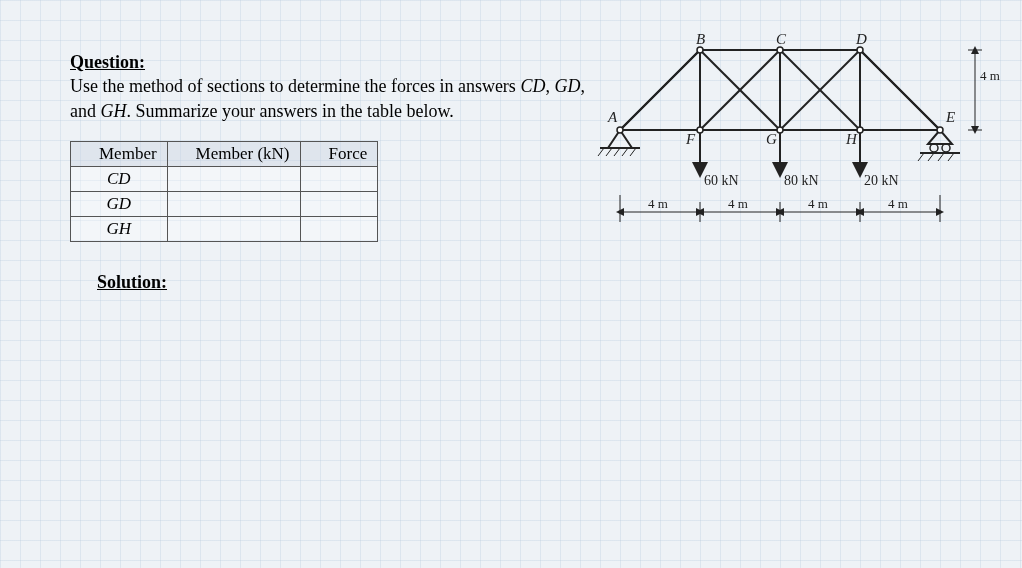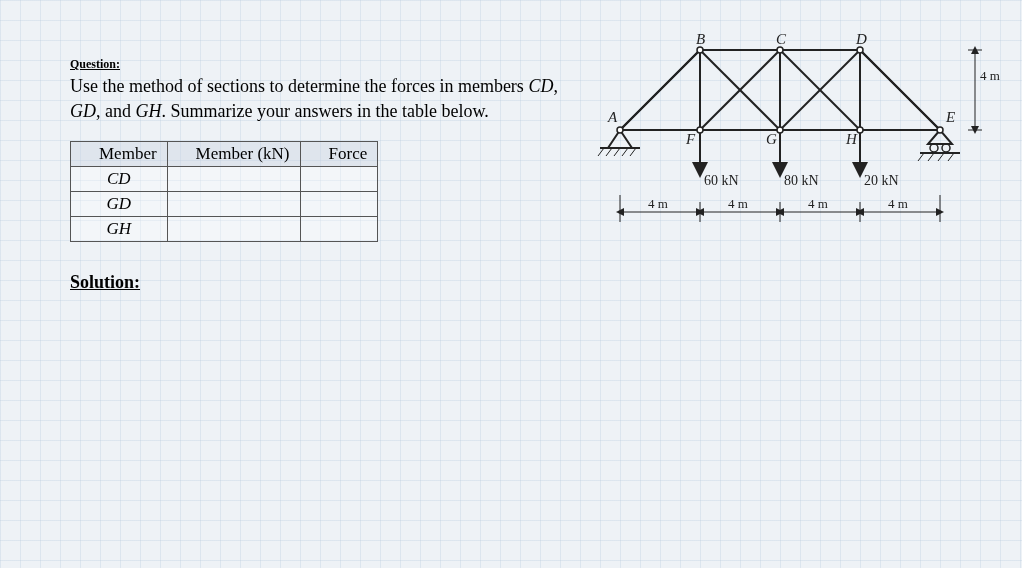--- a/index.html
+++ b/index.html
@@ -14,21 +14,21 @@
       font-family: "Times New Roman", serif;
       position: relative;
       padding: 50px 70px;
     }
     .content-row { display: flex; }
     .left-col { flex: 0 0 520px; }
     .right-col { flex: 1; position: relative; }
     .question-heading {
       font-weight: bold;
       text-decoration: underline;
-      font-size: 12px;
+      font-size: 18px;
     }
     .question-text {
       font-size: 18px;
       line-height: 1.35;
       margin-bottom: 18px;
     }
     .it { font-style: italic; }
     .table {
       border-collapse: collapse;
       margin-top: 6px;
@@ -43,20 +43,21 @@
       height: 24px;
       background: rgba(255,255,255,0.3);
     }
     .table th { background: rgba(200,210,225,0.4); padding-left: 28px; }
     .table .member-cell { font-style: italic; text-align: center; }
     .solution-heading {
       font-weight: bold;
       text-decoration: underline;
       font-size: 18px;
       margin-top: 30px;
+      margin-left: 27px;
     }
     .diagram-wrap {
       position: relative;
       width: 420px;
       height: 230px;
       margin-top: -20px;
     }
     svg { overflow: visible; }
     .truss-line { stroke: #222; stroke-width: 2; fill: none; }
     .dim-line { stroke: #222; stroke-width: 1; }
@@ -65,21 +66,21 @@
     .dim-txt { font-family: "Times New Roman", serif; font-size: 13px; fill: #222; }
     .load-txt { font-family: "Times New Roman", serif; font-size: 14px; fill: #222; }
   </style>
 </head>
 <body>
 
 <div class="content-row">
   <div class="left-col">
     <div class="question-text">
       <span class="question-heading">Question:</span><br>
-      <span>Use the method of sections to determine the forces in members </span><span class="it">CD</span><span>, </span><span class="it">GD</span><span>, and </span><span class="it">GH</span><span>. Summarize your answers in the table below.</span>
+      <span>Use the method of sections to determine the forces in answers </span><span class="it">CD</span><span>, </span><span class="it">GD</span><span>, and </span><span class="it">GH</span><span>. Summarize your answers in the table below.</span>
     </div>
 
     <table class="table">
       <tbody>
           <tr>
         <th>Member</th>
         <th>Member (kN)</th>
         <th>Force</th>
       </tr>
       <tr>

